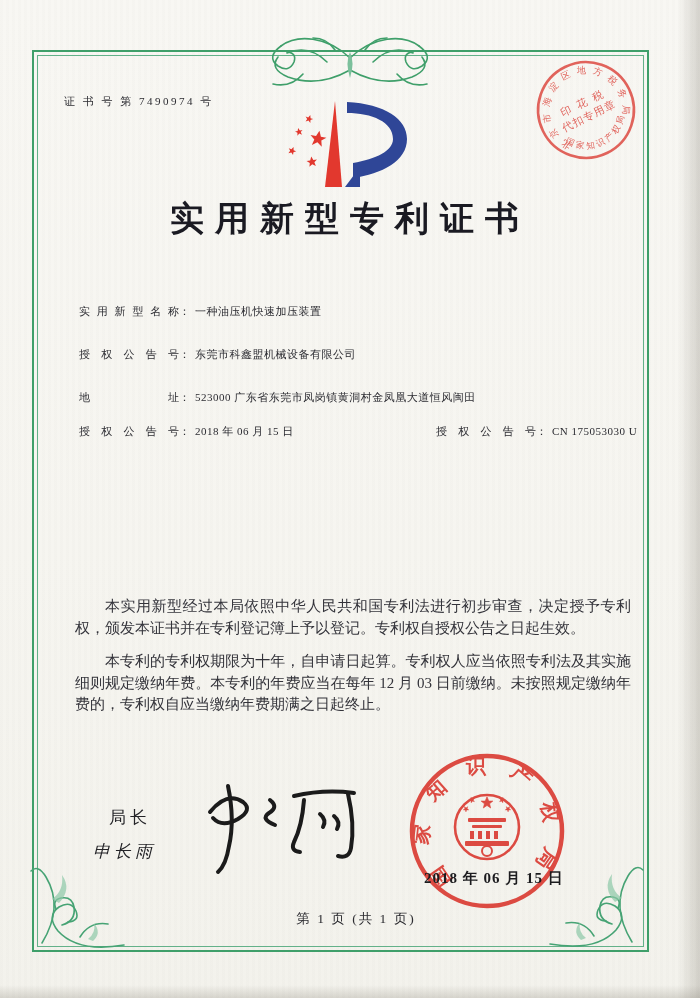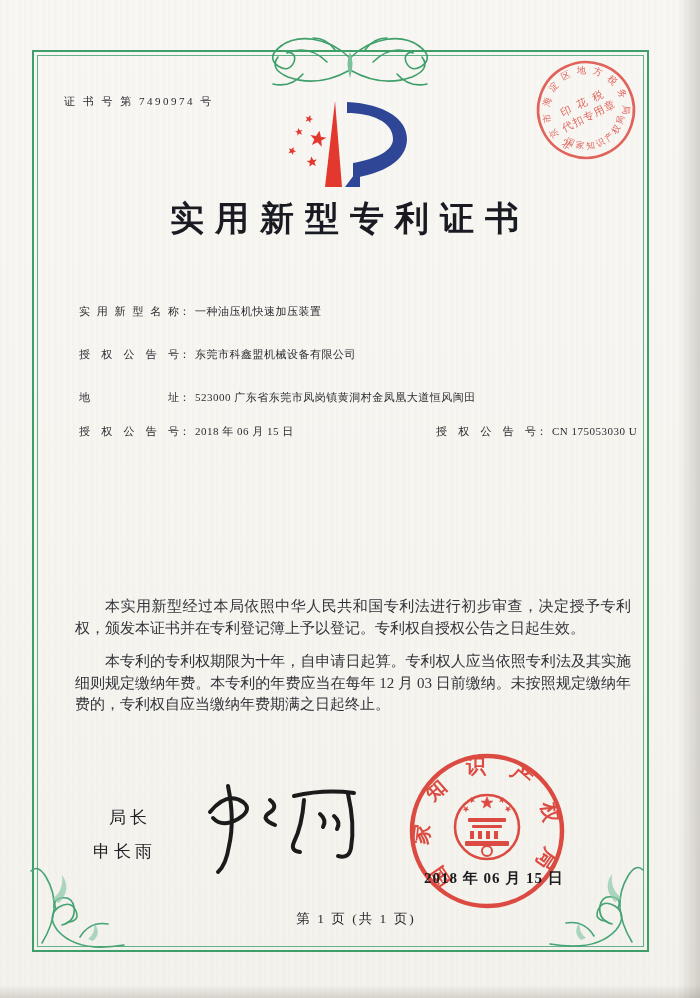--- a/index.html
+++ b/index.html
@@ -39,21 +39,21 @@
   .fvalue{letter-spacing:0.5px;}
   .frow-addr{margin-bottom:12px;white-space:normal;}
   .fvalue2{margin-left:122px;line-height:22px;letter-spacing:0.5px;}
   .grant2{position:absolute;left:357px;top:0;white-space:nowrap;}
 
   .body-text{position:absolute;left:63px;top:584px;width:580px;
     font-size:15px;line-height:21.5px;color:#33333a;text-align:justify;}
   .body-text p{margin:12px;text-indent:2em;}
 
   .sig-title{position:absolute;left:109px;top:806px;font-size:17px;letter-spacing:4px;color:#242428;}
-  .sig-name{position:absolute;left:93px;top:840px;font-size:17px;letter-spacing:4px;color:#242428;}
+  .sig-name{position:absolute;left:93px;top:840px;font-size:17px;letter-spacing:4px;color:#242428;font-style:italic;}
   .signature{position:absolute;left:182px;top:772px;width:200px;height:112px;}
 
   .office-seal{position:absolute;left:402px;top:746px;width:170px;height:170px;opacity:0.88;}
   .seal-date{position:absolute;left:424px;top:869px;font-size:15px;letter-spacing:1px;color:#1c1c1f;font-weight:bold;}
 
   .tax-stamp{position:absolute;left:531px;top:55px;width:110px;height:110px;
     transform:rotate(-26deg);opacity:0.85;}
 
   .footer{position:absolute;left:0;top:910px;width:100%;text-align:center;
     font-size:13.5px;letter-spacing:2px;color:#2c2c31;margin-left:6px;}

